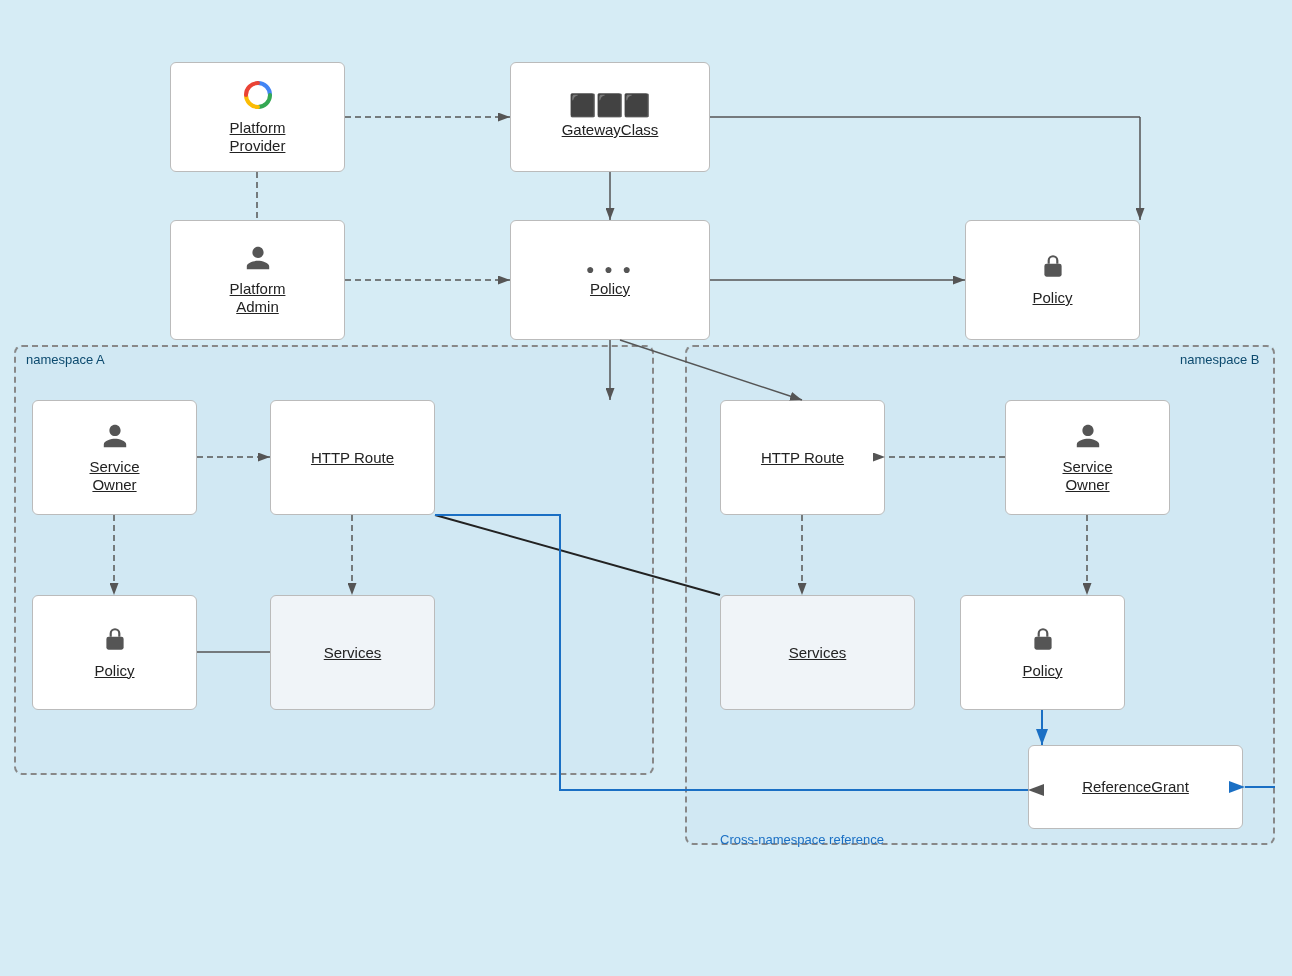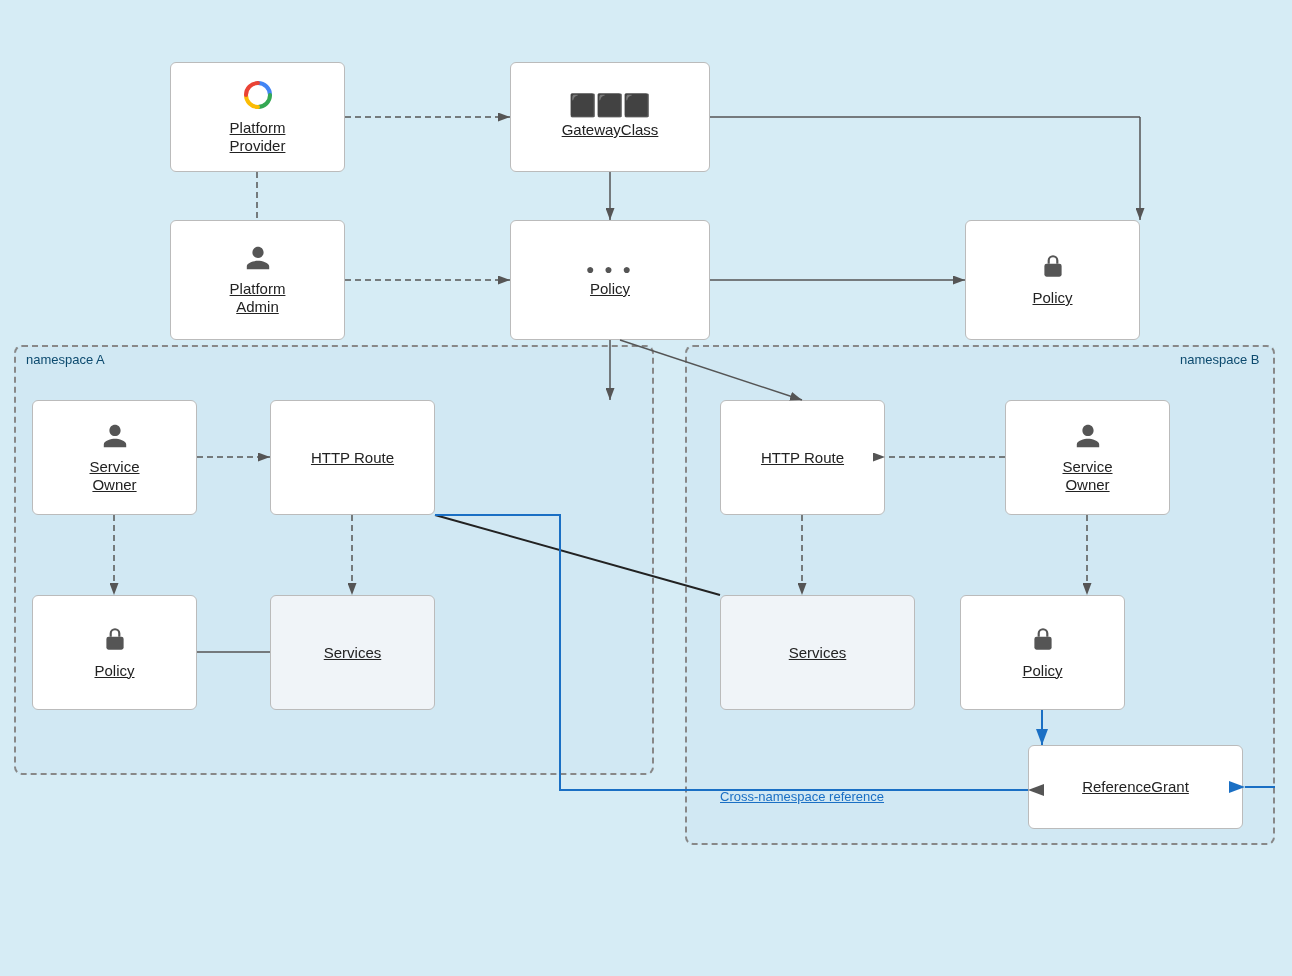--- a/index.html
+++ b/index.html
@@ -181,21 +181,21 @@
           <path d="M8 10V7a4 4 0 0 1 8 0v3" fill="none" stroke="#555" stroke-width="2"></path>
         </svg>
     </span>
     <span class="label">Policy</span>
   </div>
 
   <div class="node" style="left:1028px; top:745px; width:215px; height:84px; font-size:16px; font-weight:600;">
     <span class="label">ReferenceGrant</span>
   </div>
 
-  <span class="cross-ns-label" style="left:720px; top:789px;text-decoration:underline;">Cross-namespace reference</span>
+  <span class="cross-ns-label" style="left:720px; top:832px;">Cross-namespace reference</span>
 
   <svg class="arrows">
     <defs>
       <marker id="arrowhead" markerWidth="8" markerHeight="6" refX="8" refY="3" orient="auto">
         <polygon points="0 0, 8 3, 0 6" fill="#555"></polygon>
       </marker>
       <marker id="arrowhead-blue" markerWidth="8" markerHeight="6" refX="8" refY="3" orient="auto">
         <polygon points="0 0, 8 3, 0 6" fill="#1a6fc4"></polygon>
       </marker>
       <marker id="arrowhead-left" markerWidth="8" markerHeight="6" refX="0" refY="3" orient="auto">

